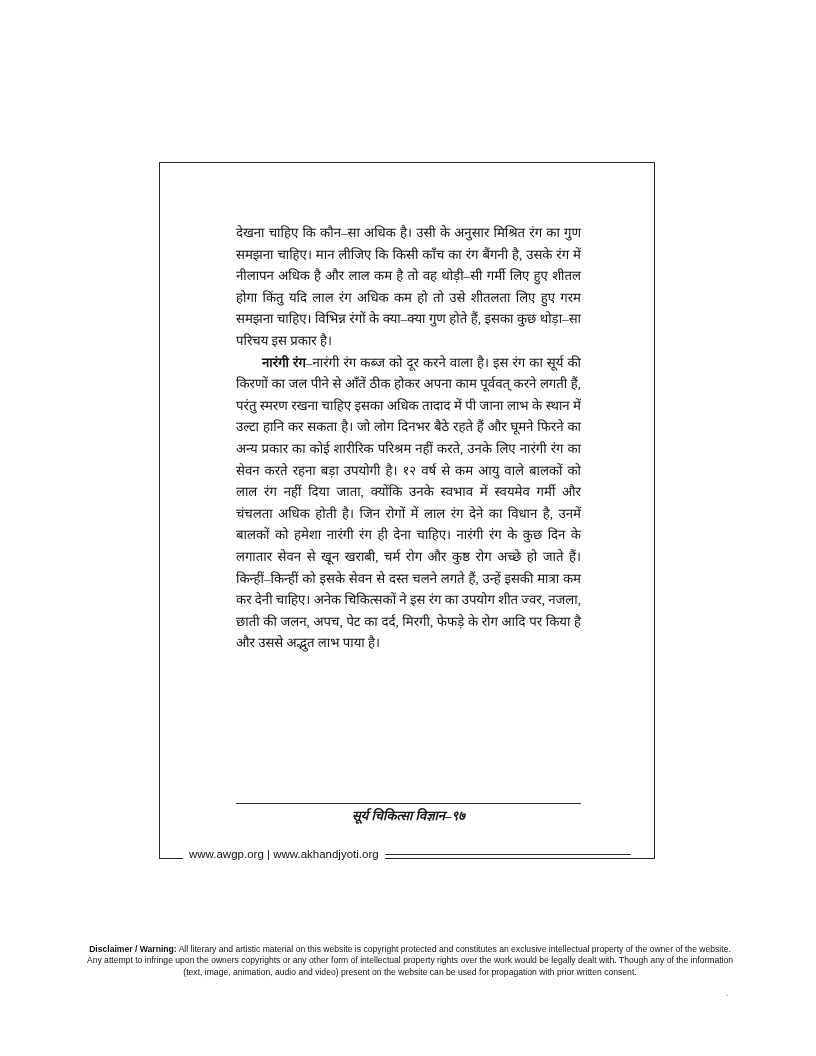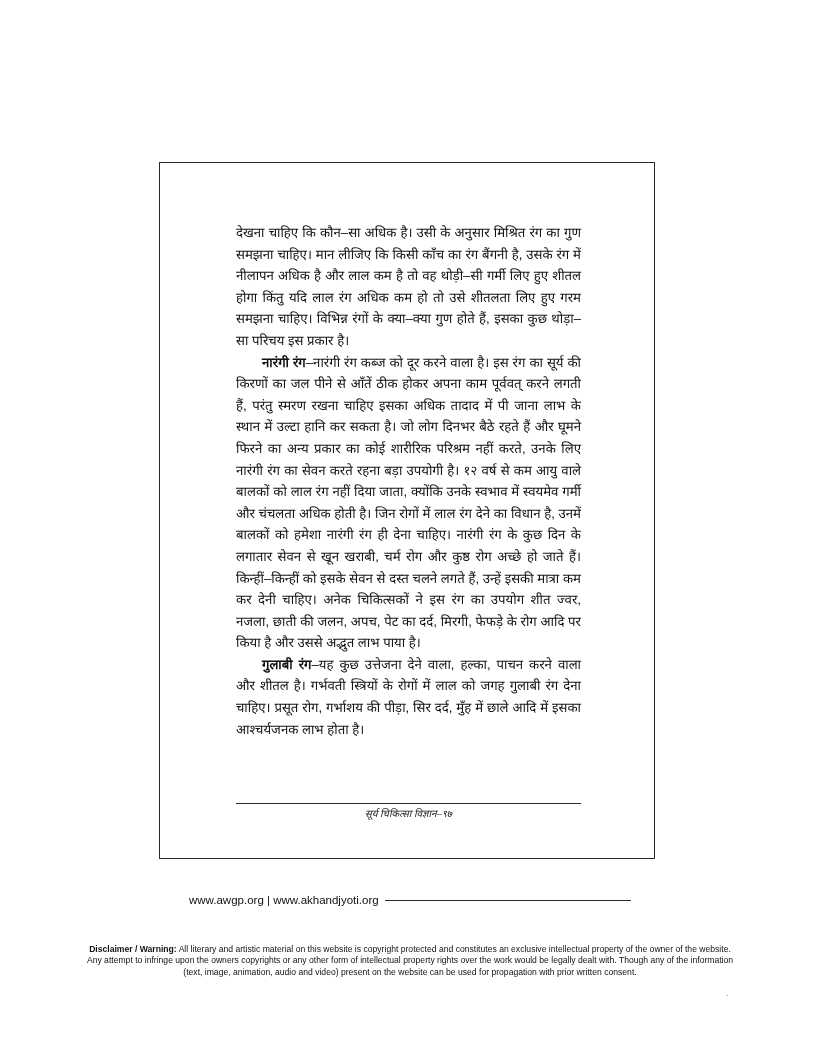--- a/index.html
+++ b/index.html
@@ -44,21 +44,21 @@
     width: 345px;
   }
 
   .para {
     margin: 0 0 0 0;
     font-size: 13.2px;
     line-height: 21.6px;
     text-align: justify;
     text-justify: inter-word;
     color: #121212;
-    font-family: Liberation Sans, sans-serif;
+    font-family: Liberation Serif, serif;
   }
   .para + .para {
     margin-top: 0px;
   }
   .para.indent {
     text-indent: 26px;
   }
   .para b {
     font-weight: bold;
   }
@@ -70,32 +70,32 @@
     top: 803px;
     width: 345px;
     border-top: 1px solid #2b2b2b;
   }
   .footer-title {
     position: absolute;
     left: 236px;
     top: 806px;
     width: 345px;
     text-align: center;
-    font-size: 10px;
+    font-size: 13px;
     font-style: italic;
-    font-weight: normal;
+    font-weight: bold;
     font-family: "Liberation Serif", serif;
     color: #1a1a1a;
   }
 
   
   .site-line {
     position: absolute;
     left: 183px;
-    top: 891px;
+    top: 845px;
     width: 448px;
     height: 18px;
     display: flex;
     align-items: center;
   }
   .site-line .site-text {
     background: #ffffff;
     padding: 0 6px 0 6px;
     font-size: 11.5px;
     font-family: "Liberation Sans", sans-serif;
@@ -144,23 +144,20 @@
 
     <p class="para">
       <span>देखना चाहिए कि कौन–सा अधिक है। उसी के अनुसार मिश्रित रंग का गुण समझना चाहिए। मान लीजिए कि किसी काँच का रंग बैंगनी है, उसके रंग में नीलापन अधिक है और लाल कम है तो वह थोड़ी–सी गर्मी लिए हुए शीतल होगा किंतु यदि लाल रंग अधिक कम हो तो उसे शीतलता लिए हुए गरम समझना चाहिए। विभिन्न रंगों के क्या–क्या गुण होते हैं, इसका कुछ थोड़ा–सा परिचय इस प्रकार है।</span>
     </p>
 
     <p class="para indent">
       <b>नारंगी रंग</b><span>–नारंगी रंग कब्ज को दूर करने वाला है। इस रंग का सूर्य की किरणों का जल पीने से आँतें ठीक होकर अपना काम पूर्ववत् करने लगती हैं, परंतु स्मरण रखना चाहिए इसका अधिक तादाद में पी जाना लाभ के स्थान में उल्टा हानि कर सकता है। जो लोग दिनभर बैठे रहते हैं और घूमने फिरने का अन्य प्रकार का कोई शारीरिक परिश्रम नहीं करते, उनके लिए नारंगी रंग का सेवन करते रहना बड़ा उपयोगी है। १२ वर्ष से कम आयु वाले बालकों को लाल रंग नहीं दिया जाता, क्योंकि उनके स्वभाव में स्वयमेव गर्मी और चंचलता अधिक होती है। जिन रोगों में लाल रंग देने का विधान है, उनमें बालकों को हमेशा नारंगी रंग ही देना चाहिए। नारंगी रंग के कुछ दिन के लगातार सेवन से खून खराबी, चर्म रोग और कुष्ठ रोग अच्छे हो जाते हैं। किन्हीं–किन्हीं को इसके सेवन से दस्त चलने लगते हैं, उन्हें इसकी मात्रा कम कर देनी चाहिए। अनेक चिकित्सकों ने इस रंग का उपयोग शीत ज्वर, नजला, छाती की जलन, अपच, पेट का दर्द, मिरगी, फेफड़े के रोग आदि पर किया है और उससे अद्भुत लाभ पाया है।</span>
     </p>
 
 
-    <p class="para indent">
-      <b>गुलाबी रंग</b><span>–यह कुछ उत्तेजना देने वाला, हल्का, पाचन करने वाला और शीतल है। गर्भवती स्त्रियों के रोगों में लाल को जगह गुलाबी रंग देना चाहिए। प्रसूत रोग, गर्भाशय की पीड़ा, सिर दर्द, मुँह में छाले आदि में इसका आश्चर्यजनक लाभ होता है।</span>
-    </p>
 
   </div>
 
   <div class="footer-rule"></div>
   <div class="footer-title">सूर्य चिकित्सा विज्ञान–९७</div>
 
   <div class="site-line">
     <span class="site-text">www.awgp.org | www.akhandjyoti.org</span>
     <span class="rule-right"></span>
   </div>

